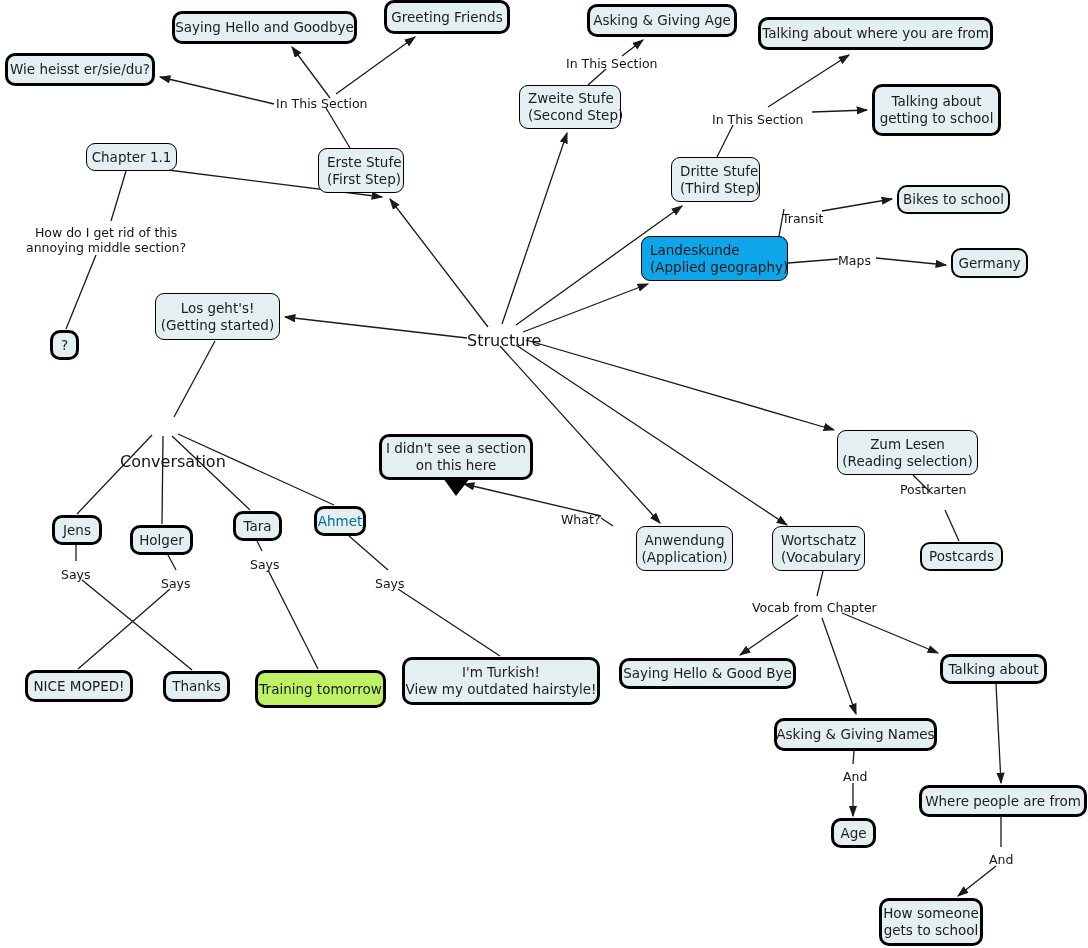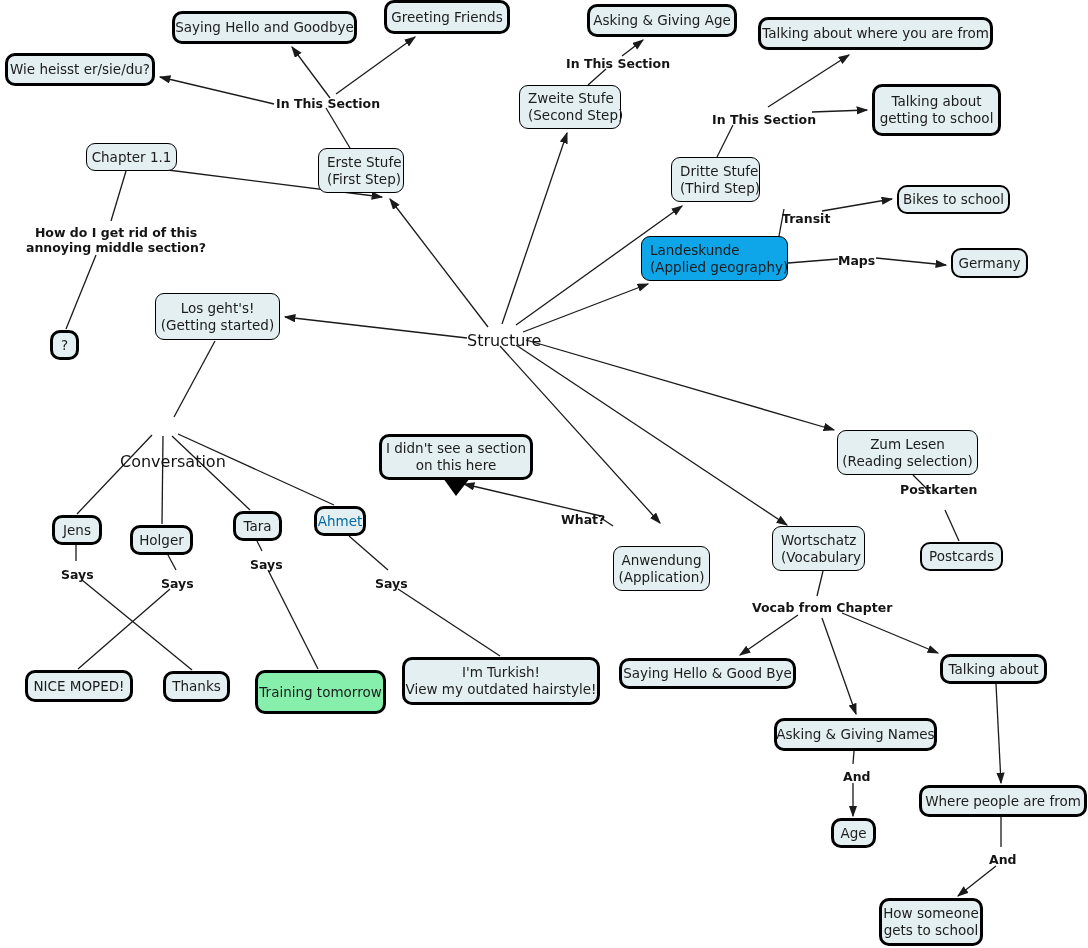--- a/index.html
+++ b/index.html
@@ -32,21 +32,20 @@
   .node.med{border-width:2px;border-radius:10px;}
   .node.leftal{justify-content:flex-start;text-align:left;}
   .linklabel{
     position:absolute;
     color:#141414;
     font-size:12.5px;
     line-height:15px;
     white-space:pre;
     background:transparent;
     text-align:center;
-    font-weight:bold;
   }
   .hub{
     position:absolute;
     color:#141414;
     font-size:16px;
     white-space:pre;
   }
 </style>
 </head>
 <body>
@@ -139,28 +138,28 @@
 (Getting started)</div>
       <div class="node thick" style="left: 50px; top: 330px; width: 29px; height: 30px; background: rgb(228, 239, 241); border-color: rgb(0, 0, 0); color: rgb(28, 28, 28);">?</div>
       <div class="node" style="left: 837px; top: 430px; width: 141px; height: 45px; background: rgb(228, 239, 241); border-color: rgb(0, 0, 0); color: rgb(28, 28, 28);">Zum Lesen
 (Reading selection)</div>
       <div class="node thick" style="left: 379px; top: 434px; width: 154px; height: 46px; background: rgb(228, 239, 241); border-color: rgb(0, 0, 0); color: rgb(28, 28, 28);">I didn't see a section
 on this here</div>
       <div class="node thick" style="left: 52px; top: 515px; width: 50px; height: 30px; background: rgb(228, 239, 241); border-color: rgb(0, 0, 0); color: rgb(28, 28, 28);">Jens</div>
       <div class="node thick" style="left: 130px; top: 525px; width: 63px; height: 30px; background: rgb(228, 239, 241); border-color: rgb(0, 0, 0); color: rgb(28, 28, 28);">Holger</div>
       <div class="node thick" style="left: 233px; top: 511px; width: 49px; height: 30px; background: rgb(228, 239, 241); border-color: rgb(0, 0, 0); color: rgb(28, 28, 28);">Tara</div>
       <div class="node thick" style="left: 314px; top: 506px; width: 52px; height: 30px; background: rgb(228, 239, 241); border-color: rgb(0, 0, 0); color: #0369a1;">Ahmet</div>
-      <div class="node" style="left: 613px; top: 526px; width: 97px; height: 45px; background: rgb(228, 239, 241); border-color: rgb(0, 0, 0); color: rgb(28, 28, 28); margin-top: 20px;">Anwendung
+      <div class="node" style="left: 636px; top: 526px; width: 97px; height: 45px; background: rgb(228, 239, 241); border-color: rgb(0, 0, 0); color: rgb(28, 28, 28);">Anwendung
 (Application)</div>
       <div class="node leftal" style="left: 772px; top: 526px; width: 93px; height: 45px; background: rgb(228, 239, 241); border-color: rgb(0, 0, 0); color: rgb(28, 28, 28);">Wortschatz
 (Vocabulary</div>
       <div class="node med" style="left: 920px; top: 542px; width: 83px; height: 29px; background: rgb(228, 239, 241); border-color: rgb(0, 0, 0); color: rgb(28, 28, 28);">Postcards</div>
       <div class="node thick" style="left: 25px; top: 670px; width: 108px; height: 32px; background: rgb(228, 239, 241); border-color: rgb(0, 0, 0); color: rgb(28, 28, 28);">NICE MOPED!</div>
       <div class="node thick" style="left: 163px; top: 671px; width: 67px; height: 31px; background: rgb(228, 239, 241); border-color: rgb(0, 0, 0); color: rgb(28, 28, 28);">Thanks</div>
-      <div class="node thick" style="left: 255px; top: 670px; width: 131px; height: 44px; background: #86efac; border-color: rgb(0, 0, 0); color: rgb(28, 28, 28);">Training tomorrow</div>
+      <div class="node thick" style="left: 255px; top: 670px; width: 131px; height: 38px; background: #bef264; border-color: rgb(0, 0, 0); color: rgb(28, 28, 28);">Training tomorrow</div>
       <div class="node thick" style="left: 402px; top: 657px; width: 198px; height: 48px; background: rgb(228, 239, 241); border-color: rgb(0, 0, 0); color: rgb(28, 28, 28);">I'm Turkish!
 View my outdated hairstyle!</div>
       <div class="node thick" style="left: 619px; top: 658px; width: 177px; height: 31px; background: rgb(228, 239, 241); border-color: rgb(0, 0, 0); color: rgb(28, 28, 28);">Saying Hello &amp; Good Bye</div>
       <div class="node thick" style="left: 940px; top: 654px; width: 107px; height: 30px; background: rgb(228, 239, 241); border-color: rgb(0, 0, 0); color: rgb(28, 28, 28);">Talking about</div>
       <div class="node thick" style="left: 774px; top: 718px; width: 163px; height: 33px; background: rgb(228, 239, 241); border-color: rgb(0, 0, 0); color: rgb(28, 28, 28);">Asking &amp; Giving Names</div>
       <div class="node thick" style="left: 919px; top: 785px; width: 168px; height: 32px; background: rgb(228, 239, 241); border-color: rgb(0, 0, 0); color: rgb(28, 28, 28);">Where people are from</div>
       <div class="node thick" style="left: 831px; top: 818px; width: 45px; height: 30px; background: rgb(228, 239, 241); border-color: rgb(0, 0, 0); color: rgb(28, 28, 28);">Age</div>
       <div class="node thick" style="left: 879px; top: 898px; width: 104px; height: 48px; background: rgb(228, 239, 241); border-color: rgb(0, 0, 0); color: rgb(28, 28, 28);">How someone
 gets to school</div>
     </div>

